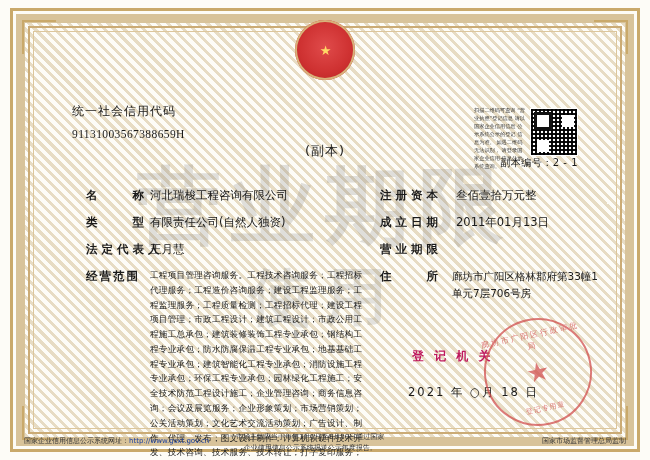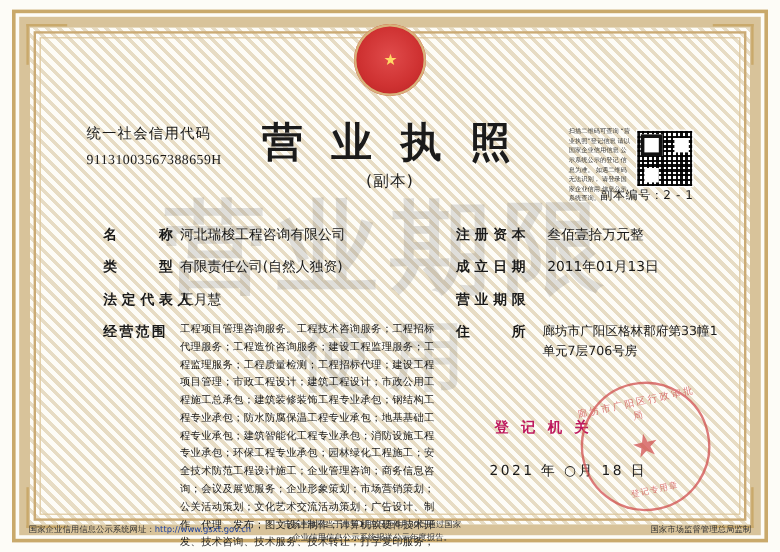--- a/index.html
+++ b/index.html
@@ -318,21 +318,20 @@
   <div class="border-thin"></div>
   <div class="corner tl"></div>
   <div class="corner tr"></div>
   <div class="corner bl"></div>
   <div class="corner br"></div>
 
   <div class="emblem">
     <span class="star">★</span>
   </div>
 
-  <div class="title">营 业 执 照</div>
   <div class="subtitle">(副本)</div>
 
   <div class="code-label">统一社会信用代码</div>
   <div class="code-value">91131003567388659H</div>
 
   <div class="qr-note">扫描二维码可查询
 “营业执照”登记信息
 请以国家企业信用信息
 公示系统公示的登记
 信息为准。

